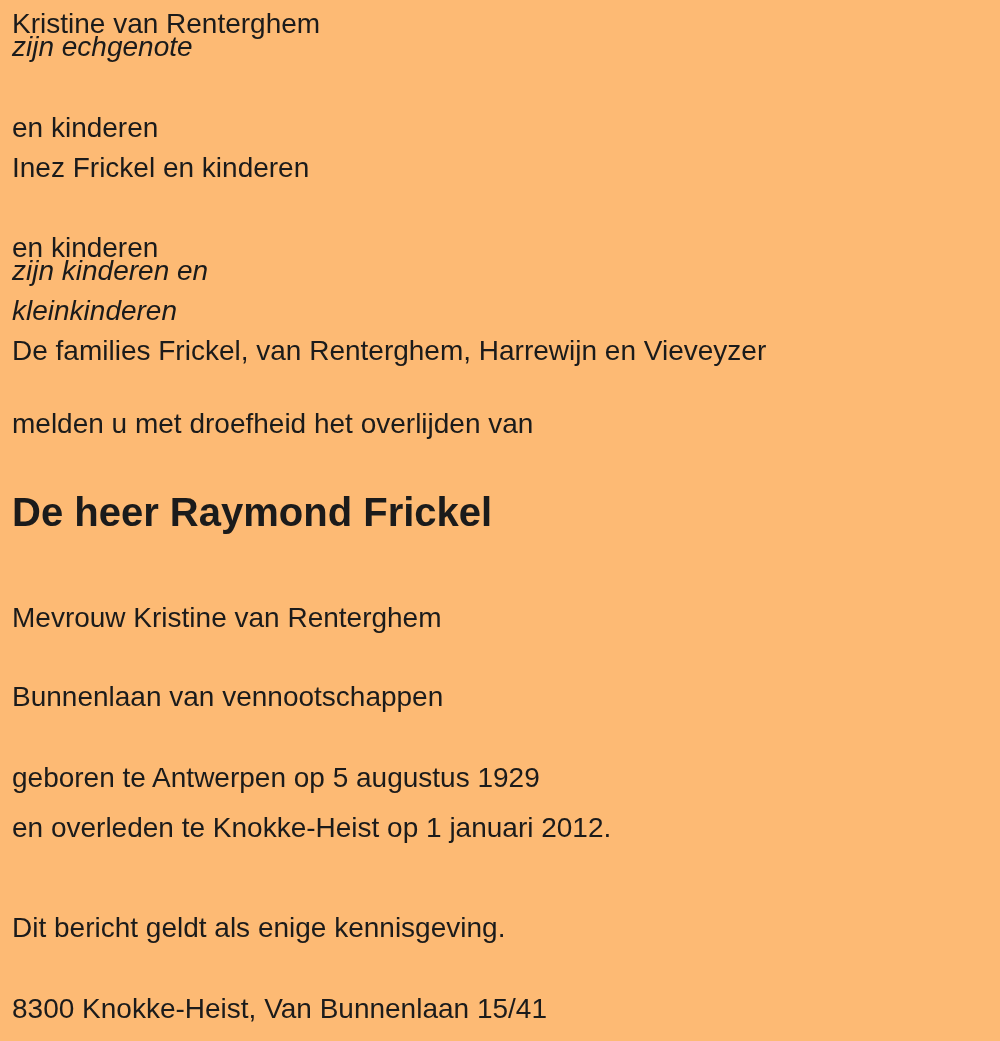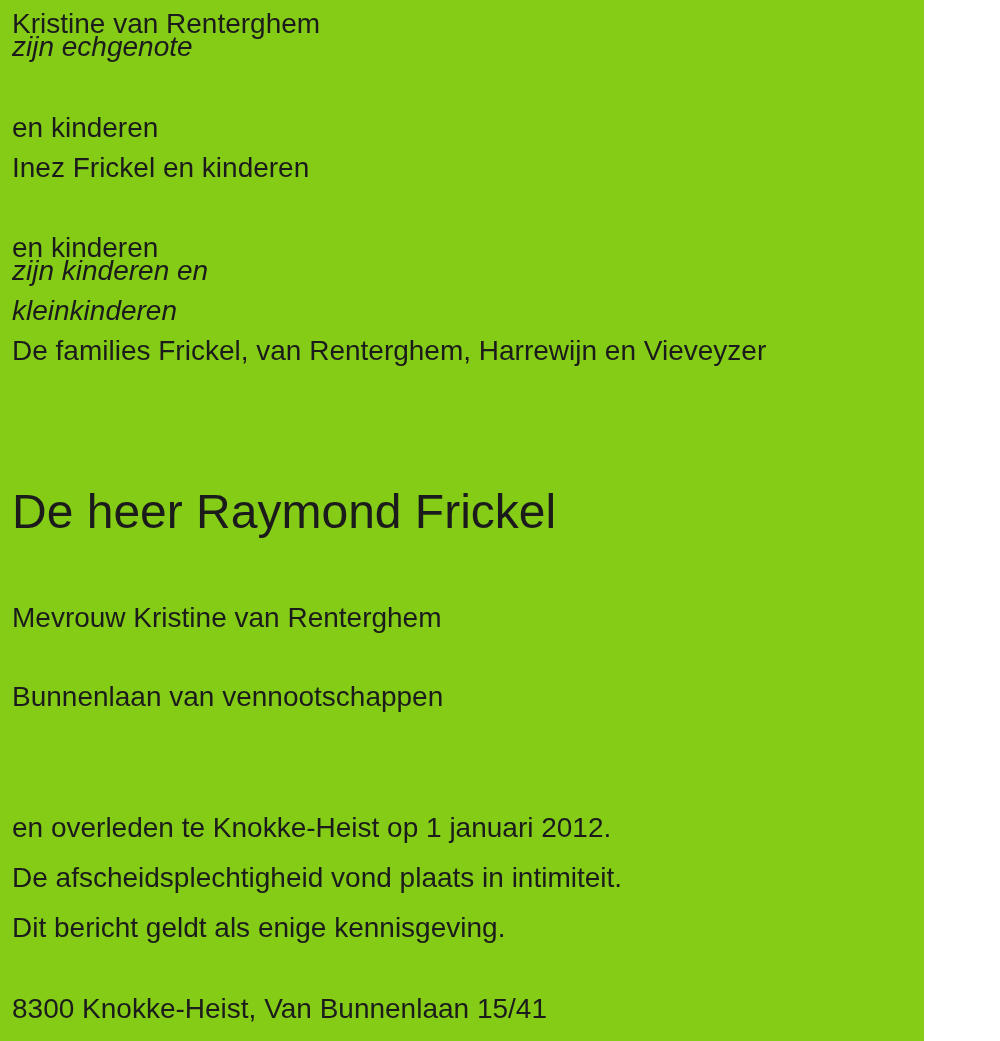--- a/index.html
+++ b/index.html
@@ -2,68 +2,69 @@
 <html><head>
 <meta charset="utf-8">
 <style>
   html, body {
     margin: 0;
     padding: 0;
     background: #ffffff;
   }
   #page {
     position: relative;
-    width: 924px;
+    width: 1000px;
     height: 1041px;
-    background: #84cc16;
+    background: #fdba74;
     color: #1b1b1b;
     font-family: "Liberation Sans", sans-serif;
     overflow: hidden;
   }
   .line {
     position: absolute;
     left: 12px;
     right: 12px;
     font-size: 28px;
     line-height: 28px;
     white-space: nowrap;
     text-align: left;
   }
   .right-italic {
     text-align: left;
     font-style: italic;
   }
   .heading {
-    font-size: 48px;
+    font-size: 40px;
     line-height: 40px;
-    font-weight: normal;
+    font-weight: bold;
   }
 </style>
 </head>
 <body>
 
 <div id="page">
 
   <div class="line" style="top:10px">Kristine van Renterghem</div>
   <div class="line right-italic" style="top:33px">zijn echgenote</div>
 
   <div class="line" style="top:114px">en kinderen</div>
   <div class="line" style="top:154px">Inez Frickel en kinderen</div>
   <div class="line" style="top:234px">en kinderen</div>
 
   <div class="line right-italic" style="top:297px">kleinkinderen</div>
   <div class="line right-italic" style="top:257px">zijn kinderen en</div>
 
   <div class="line" style="top:337px">De families Frickel, van Renterghem, Harrewijn en Vieveyzer</div>
 
+  <div class="line" style="top:410px">melden u met droefheid het overlijden van</div>
 
   <div class="line heading" style="top:492px">De heer Raymond Frickel</div>
 
   <div class="line" style="top:604px">Mevrouw Kristine van Renterghem</div>
   <div class="line" style="top:683px">Bunnenlaan van vennootschappen</div>
 
+  <div class="line" style="top:764px">geboren te Antwerpen op 5 augustus 1929</div>
   <div class="line" style="top:814px">en overleden te Knokke-Heist op 1 januari 2012.</div>
-  <div class="line" style="top:864px">De afscheidsplechtigheid vond plaats in intimiteit.</div>
   <div class="line" style="top:914px">Dit bericht geldt als enige kennisgeving.</div>
 
   <div class="line" style="top:995px">8300 Knokke-Heist, Van Bunnenlaan 15/41</div>
 
 </div>
 
 </body></html>

